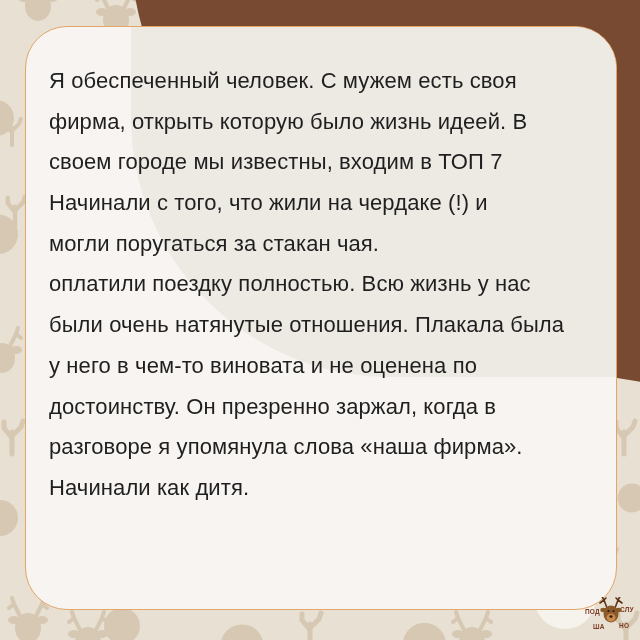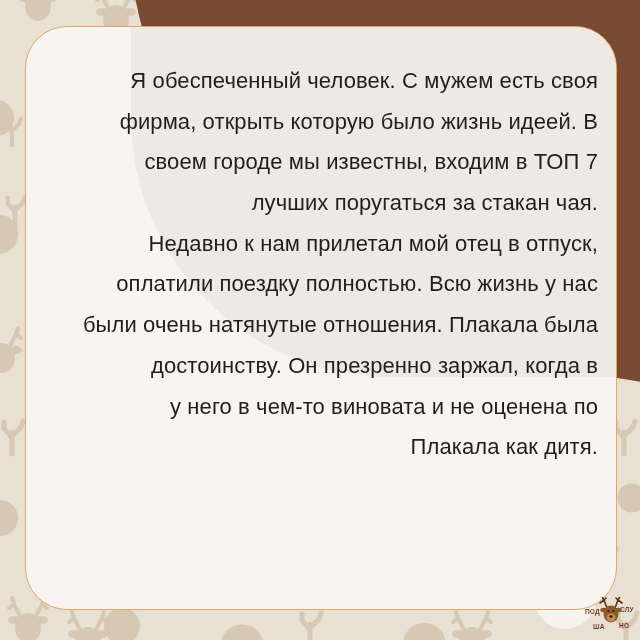--- a/index.html
+++ b/index.html
@@ -38,21 +38,20 @@
     background:#edeae4;
     border-radius:260px;
   }
   .text-block{
     position:relative;
     padding:34px 18px 0 23px;
     color:#1f1f1f;
     font-size:22px;
     letter-spacing:0.1px;
     font-weight:500;
-    text-align:right;
   }
   .text-line{
     height:40.7px;
     line-height:40.7px;
     white-space:nowrap;
   }
   
   .logo{
     position:absolute;
     left:584px;top:597px;width:54px;height:40px;
@@ -165,27 +164,28 @@
   <div class="bg-white-circle"></div>
 
   <div class="brown-blob"></div>
 
   <div class="card">
     <div class="card-decor-circle"></div>
     <div class="text-block">
         <div class="text-line">Я обеспеченный человек. С мужем есть своя</div>
         <div class="text-line">фирма, открыть которую было жизнь идеей. В</div>
         <div class="text-line">своем городе мы известны, входим в ТОП 7</div>
-        <div class="text-line">лучших поругаться за стакан чая.</div>
-        <div class="text-line">Недавно к нам прилетал мой отец в отпуск,</div>
+        <div class="text-line">Начинали с того, что жили на чердаке (!) и</div>
+        <div class="text-line">могли поругаться за стакан чая.</div>
         <div class="text-line">оплатили поездку полностью. Всю жизнь у нас</div>
         <div class="text-line">были очень натянутые отношения. Плакала была</div>
+        <div class="text-line">у него в чем-то виновата и не оценена по</div>
         <div class="text-line">достоинству. Он презренно заржал, когда в</div>
-        <div class="text-line">у него в чем-то виновата и не оценена по</div>
-        <div class="text-line">Плакала как дитя.</div>
+        <div class="text-line">разговоре я упомянула слова «наша фирма».</div>
+        <div class="text-line">Начинали как дитя.</div>
       </div>
   </div>
 
   <div class="logo">
     <span class="t t-pod">ПОД</span>
     <span class="t t-slu">СЛУ</span>
     <span class="t t-sha">ША</span>
     <span class="t t-no">НО</span>
     <svg width="24" height="30" viewBox="0 0 24 30">
       <g fill="none" stroke="#5c3317" stroke-width="1.6" stroke-linecap="round">

